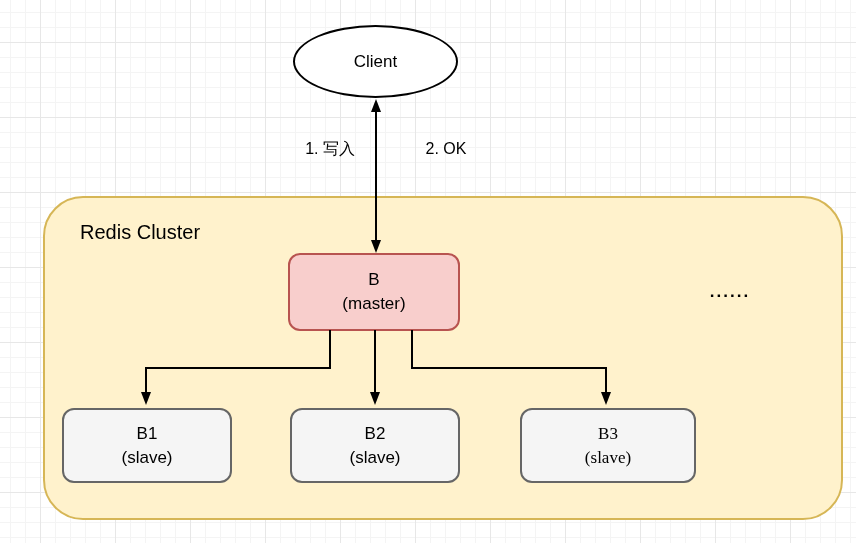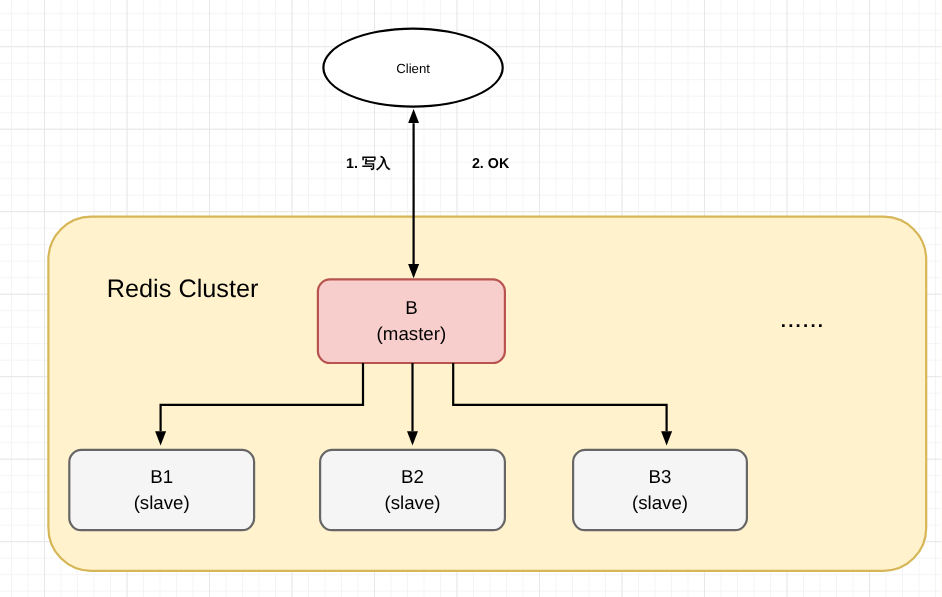--- a/index.html
+++ b/index.html
@@ -18,36 +18,36 @@
     background-size: 75px 75px, 75px 75px, 15px 15px, 15px 15px;
     background-position: 40px 42px, 40px 42px, 10px 12px, 10px 12px;
   }
 
   .node-text { font-size: 17px; line-height: 24px; text-align: center; }
 
   .client-ellipse {
     position: absolute; left: 293px; top: 25px; width: 165px; height: 73px;
     background: #ffffff; border: 2px solid #000000; border-radius: 50%;
     display: flex; align-items: center; justify-content: center;
-    font-size: 12px;
+    font-size: 17px;
   }
 
   .edge-label {
-    position: absolute; font-size: 13px; line-height: 22px; white-space: nowrap; font-weight: bold;
+    position: absolute; font-size: 16px; line-height: 22px; white-space: nowrap;
   }
   .label-write { left: 255px; top: 138px; width: 100px; text-align: right; }
   .label-ok    { left: 396px; top: 138px; width: 100px; text-align: center; }
   .label-replicate { left: 148px; top: 337px; }
 
   .cluster-box {
     position: absolute; left: 43px; top: 196px; width: 800px; height: 324px;
     background: #FFF2CC; border: 2px solid #D6B656; border-radius: 40px;
   }
   .cluster-title {
-    position: absolute; left: 97px; top: 221px; font-size: 23px; white-space: nowrap; margin-top: 28px;
+    position: absolute; left: 80px; top: 221px; font-size: 20px; white-space: nowrap;
   }
   .ellipsis {
     position: absolute; left: 700px; top: 282px; width: 60px;
     font-size: 17px; letter-spacing: 2px; text-align: center; font-weight: bold;
   }
 
   .rect-node {
     position: absolute;
     display: flex; flex-direction: column; align-items: center; justify-content: center;
     border-radius: 12px;
@@ -55,21 +55,21 @@
   .master-node {
     left: 288px; top: 253px; width: 172px; height: 78px;
     background: #F8CECC; border: 2px solid #B85450;
   }
   .slave-node {
     top: 408px; width: 170px; height: 75px;
     background: #F5F5F5; border: 2px solid #666666;
   }
   .slave-b1 { left: 62px; }
   .slave-b2 { left: 290px; }
-  .slave-b3 { left: 520px; width: 160px; }
+  .slave-b3 { left: 520px; width: 176px; font-family: Liberation Serif, serif; }
 
   .arrow-layer {
     position: absolute; left: 0; top: 0; width: 856px; height: 543px;
     pointer-events: none;
   }
 </style>
 </head>
 <body>
 
 <div class="canvas">

